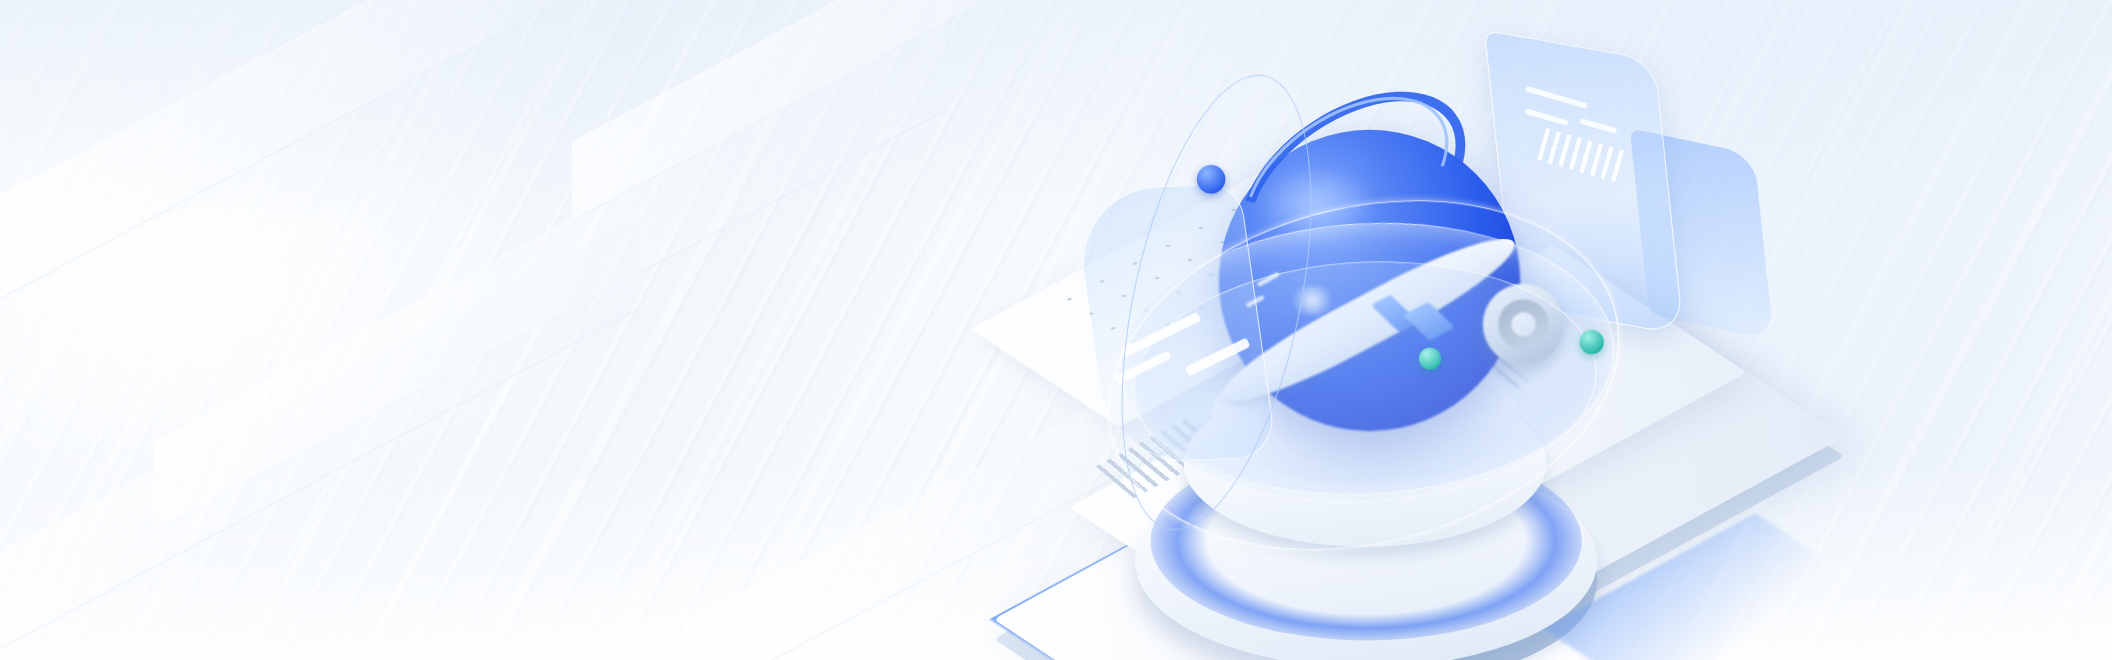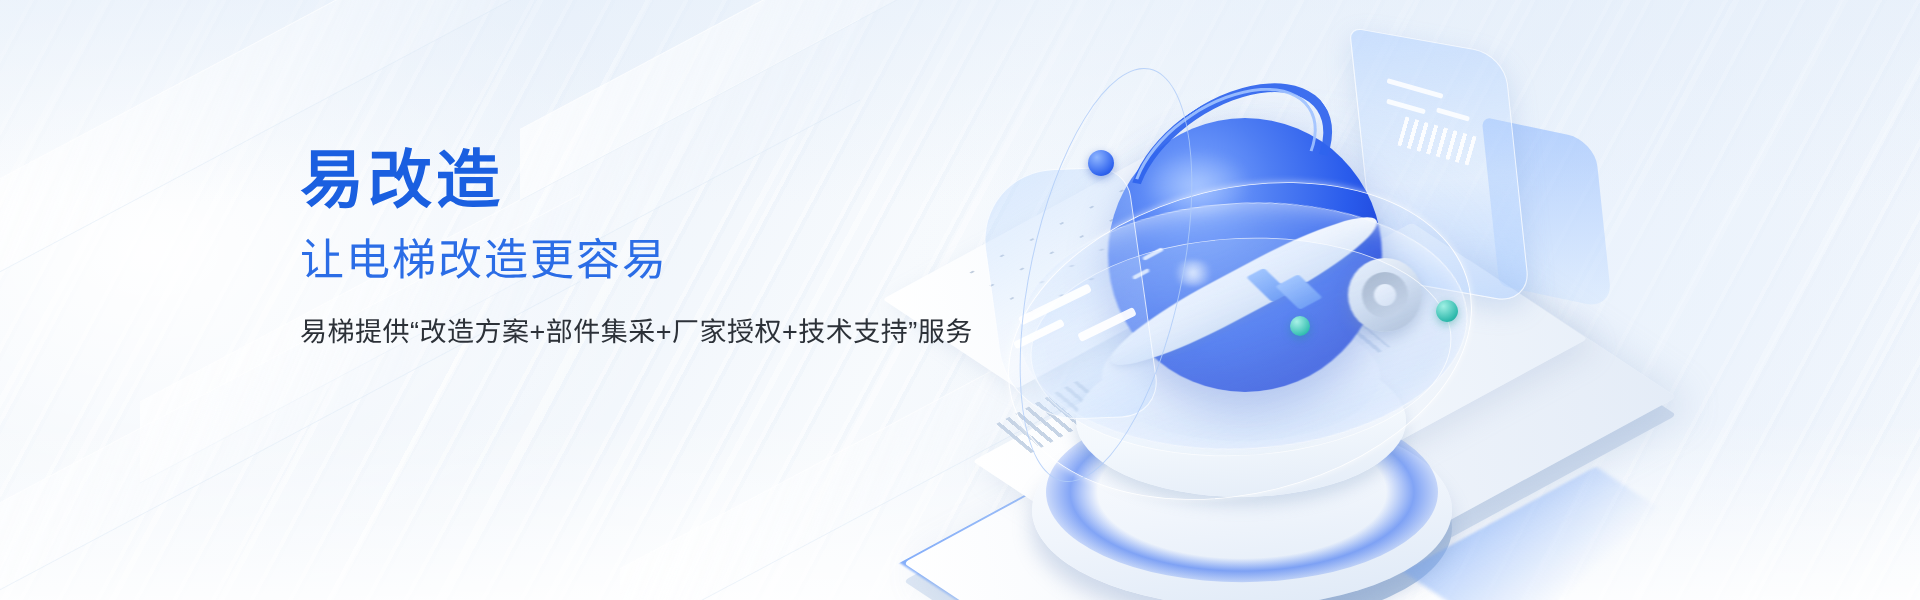--- a/index.html
+++ b/index.html
@@ -451,25 +451,20 @@
   <div class="bg-layer bg-wash-left"></div>
   <div class="bg-layer bg-tint-top"></div>
   <div class="bg-layer bg-tint-bottom"></div>
 
   <div class="iso-panel" style="left:-60px;  top:40px;  width:640px; height:92px;"></div>
   <div class="iso-panel" style="left:140px;  top:210px; width:720px; height:80px;"></div>
   <div class="iso-panel" style="left:-120px; top:380px; width:700px; height:86px;"></div>
   <div class="iso-panel" style="left:520px;  top:-20px; width:560px; height:70px;"></div>
   <div class="iso-panel" style="left:620px;  top:430px; width:520px; height:74px;"></div>
 
-  <div class="copy">
-    <h1 class="title">易改造</h1>
-    <div class="subtitle">让电梯改造更容易</div>
-    <div class="desc">易梯提供“改造方案+部件集采+厂家授权+技术支持”服务</div>
-  </div>
 
   <div class="art">
 
     <div class="art-glow"></div>
 
     <div class="floor-accent"></div>
     <div class="slab-base-edge"></div>
     <div class="slab-base"></div>
     <div class="floor-accent-2"></div>
 

